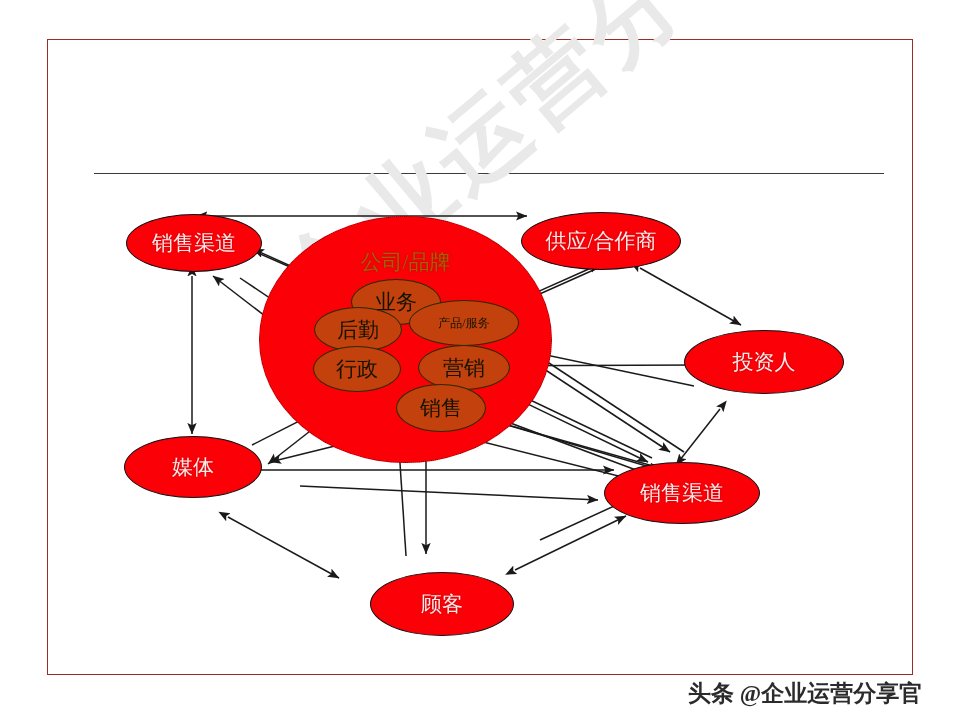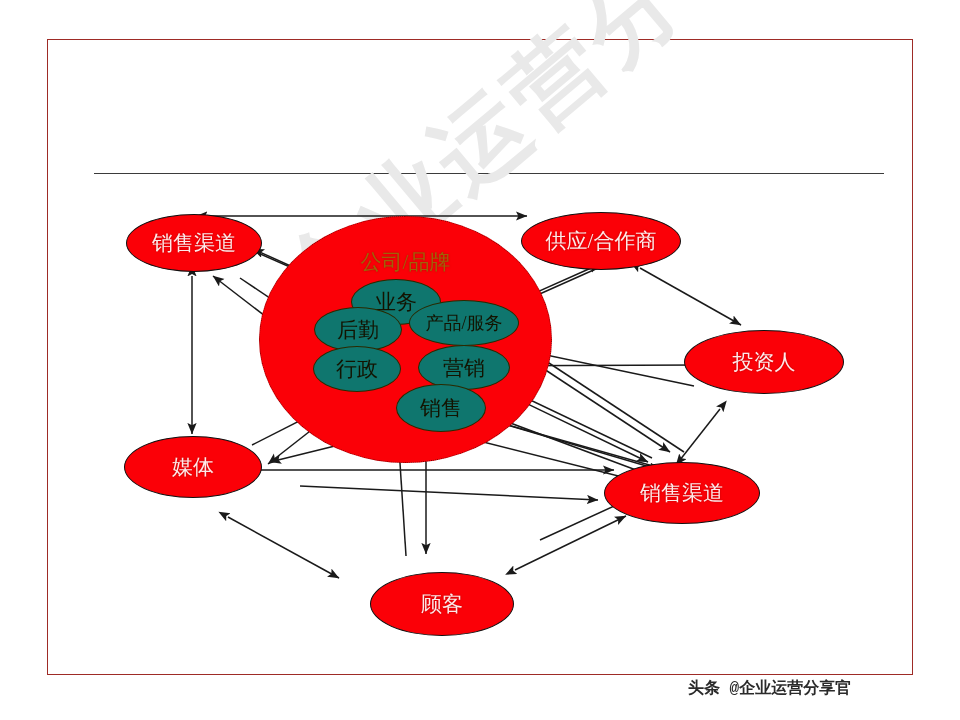--- a/index.html
+++ b/index.html
@@ -74,24 +74,24 @@
     top: 250px;
     font-size: 92px;
     transform: rotate(-40deg);
     transform-origin: left top;
     letter-spacing: 6px;
   }
   #byline {
     position: absolute;
     left: 688px;
     top: 678px;
-    font-size: 16px;
+    font-size: 23px;
     font-weight: bold;
     color: #2b2b2b;
-    font-family: Liberation Mono, monospace;
+    font-family: Liberation Serif, serif;
     white-space: nowrap;
   }
 
   
   .node {
     position: absolute;
     display: flex;
     align-items: center;
     justify-content: center;
     border-radius: 50%;
@@ -100,21 +100,21 @@
   }
   .node-outer {
     background: #fb0007;
     border: 1.4px solid #101010;
     color: #ffe9e9;
     text-shadow: 0 0 2px rgba(120,0,0,.55);
     font-size: 21px;
     font-family: "Liberation Serif", "DejaVu Serif", serif;
   }
   .node-inner {
-    background: #0f766e;
+    background: #c2410c;
     border: 1.3px solid #2a2a00;
     color: #131300;
     font-size: 21px;
     font-family: Liberation Serif, serif;
   }
   #core-circle {
     position: absolute;
     left: 259px;
     top: 216px;
     width: 293px;
@@ -200,21 +200,21 @@
 <div id="core-circle"></div>
 <div id="core-label">公司/品牌</div>
 
 <div class="node node-inner" style="left:351px; top:279px; width:90px; height:46px;">
   <span>业务</span>
 </div>
 <div class="node node-inner" style="left:314px; top:307px; width:88px; height:45px;">
   <span>后勤</span>
 </div>
 <div class="node node-inner" style="left:409px; top:300px; width:110px; height:46px;">
-  <span style="font-size:18px;">产品/服务</span>
+  <span style="font-size:12px;">产品/服务</span>
 </div>
 <div class="node node-inner" style="left:313px; top:346px; width:88px; height:46px;">
   <span>行政</span>
 </div>
 <div class="node node-inner" style="left:418px; top:345px; width:92px; height:45px;">
   <span>营销</span>
 </div>
 <div class="node node-inner" style="left:396px; top:384px; width:90px; height:48px;">
   <span>销售</span>
 </div>

